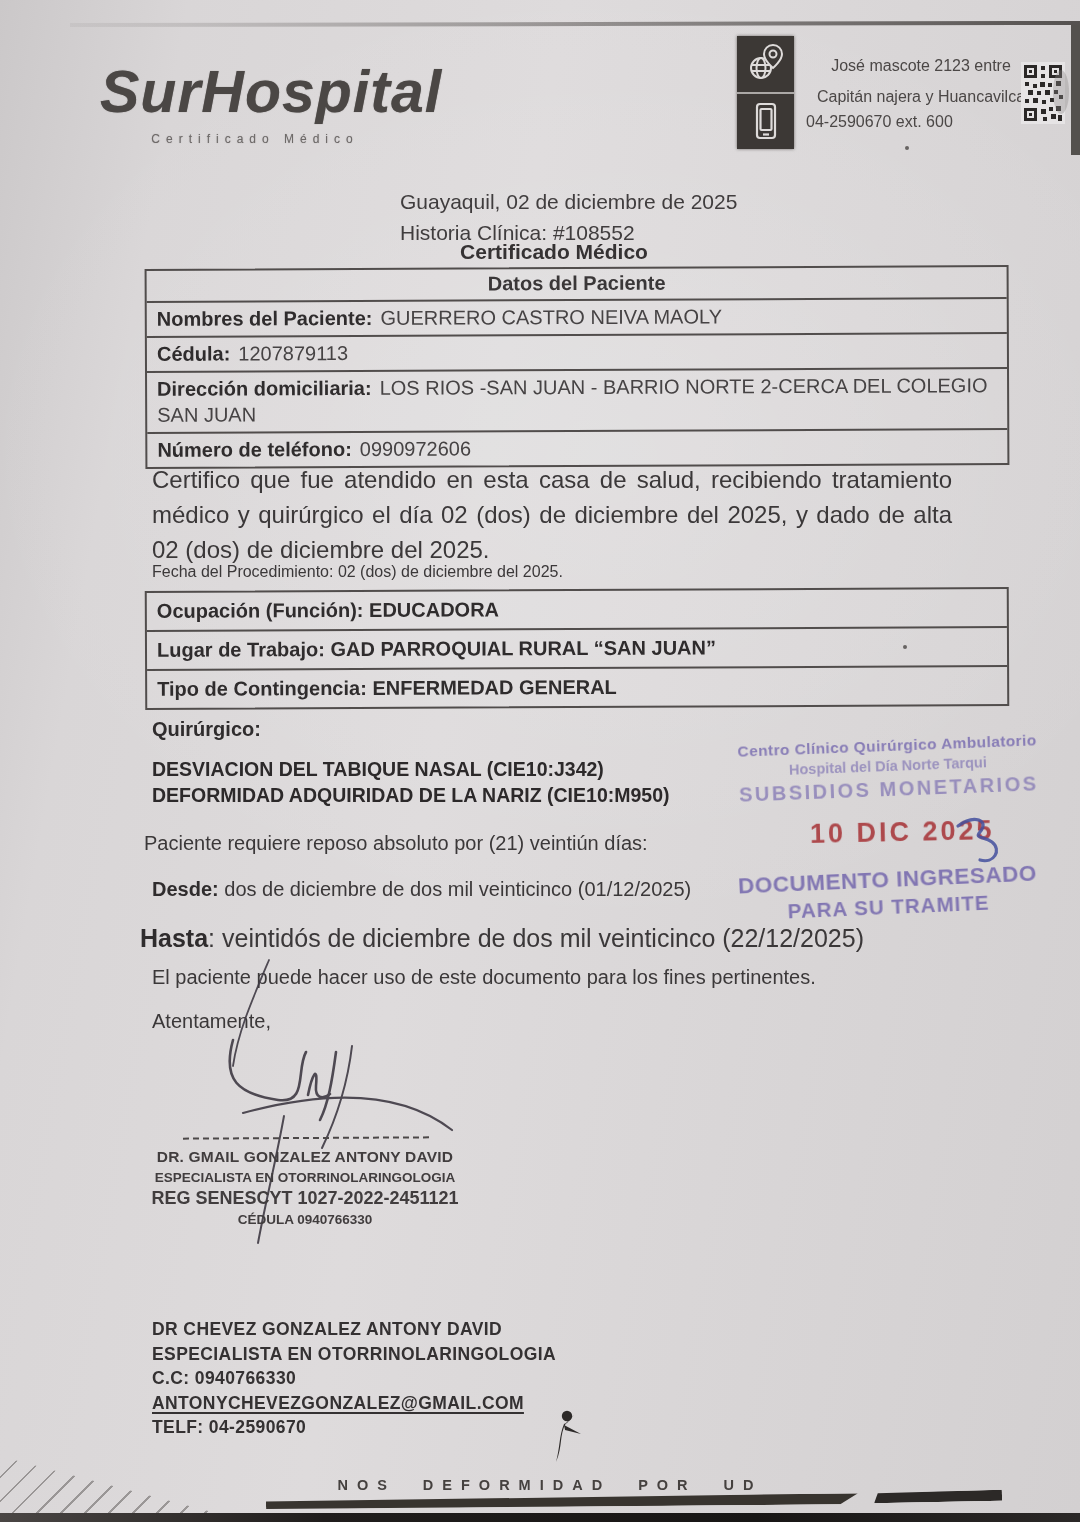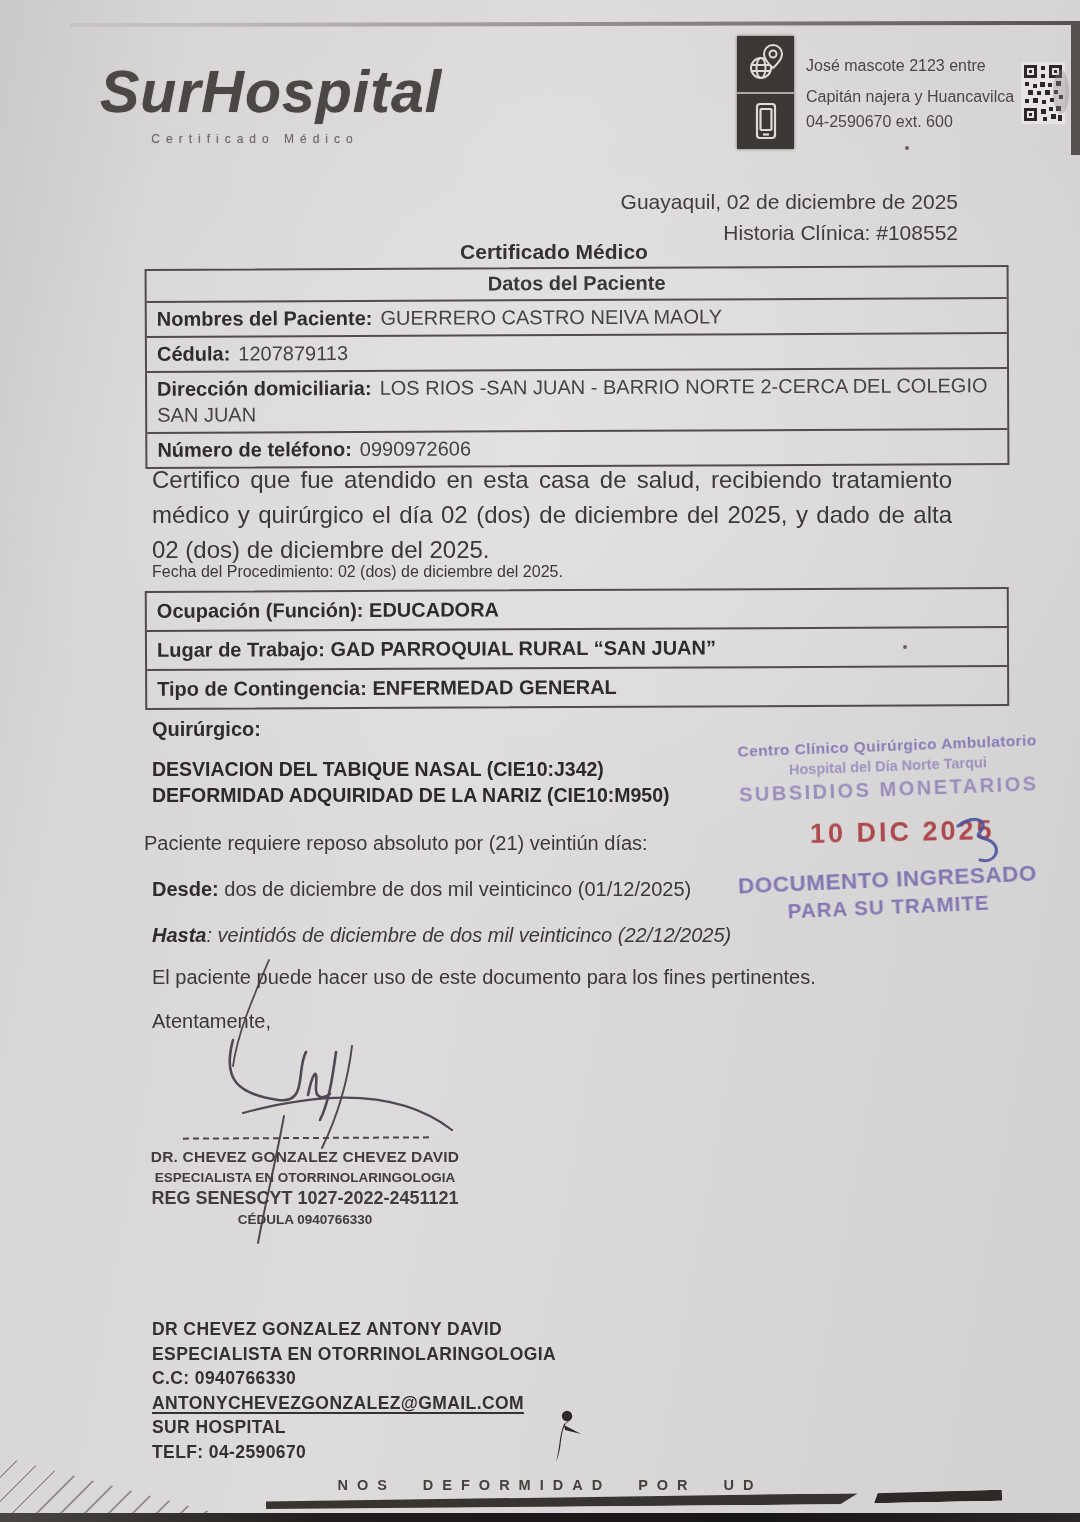--- a/index.html
+++ b/index.html
@@ -35,26 +35,26 @@
     transform:rotate(-.12deg);
   }
   .right-edge{right:0;top:25px;width:9px;height:130px;background:#3d3936;opacity:.85;}
   .dark-block{
     left:737px;top:36px;width:57px;height:113px;background:#3c3835;
     box-shadow:0 0 3px rgba(40,36,34,.6);
     display:flex;flex-direction:column;
   }
   .dark-cell{flex:1;display:flex;align-items:center;justify-content:center;}
   .dark-div{height:2px;background:#c7c4c3;opacity:.8;}
-  .addr{left:806px;top:50px;width:230px;font-size:16px;line-height:31px;color:#4b4746;}
+  .addr{left:806px;top:50px;width:230px;font-size:16px;line-height:31px;color:#4b4746;text-align:center;}
   .addr-phone{left:806px;top:113px;font-size:16px;color:#4b4746;}
   .qr{left:1021px;top:62px;}
 
   
-  .date-block{left:400px;top:186px;width:558px;text-align:right;font-size:21px;line-height:31px;color:#403d3e;}
+  .date-block{left:400px;top:186px;width:558px;text-align:left;font-size:21px;line-height:31px;color:#403d3e;}
   .doc-title{left:94px;top:240px;width:920px;text-align:center;font-size:21px;font-weight:bold;color:#353233;}
 
   
   .tbl{left:145px;width:860px;border:2px solid #514d4c;transform:rotate(-.25deg);background:rgba(255,255,255,.03);}
   .tbl1{top:267px;}
   .tbl-head{border-bottom:2px solid #514d4c;text-align:center;font-weight:bold;font-size:20px;padding:3px 0 4px;}
   .t-row{border-bottom:2px solid #514d4c;padding:3px 10px 4px;font-size:20px;line-height:26px;}
   .t-row:last-child{border-bottom:none;}
   .t-label{font-weight:bold;color:#2f2c2d;}
   .t-value{color:#464344;padding-left:8px;}
@@ -62,21 +62,21 @@
   .t-row2{border-bottom:2px solid #514d4c;padding:7px 10px;font-size:20px;font-weight:bold;color:#2f2c2d;}
   .t-row2:last-child{border-bottom:none;}
 
   
   .para{left:152px;top:462px;width:800px;font-size:24px;line-height:35px;text-align:justify;color:#3b3839;}
   .fecha{left:152px;top:563px;font-size:16px;color:#3b3839;}
   .diag-h{left:152px;top:718px;font-size:20px;font-weight:bold;color:#2f2c2d;}
   .diag-lines{left:152px;top:756px;font-size:19.5px;font-weight:bold;line-height:26px;color:#2c292a;}
   .rest{left:144px;top:832px;font-size:20px;color:#3b3839;}
   .line-desde{left:152px;top:878px;font-size:20px;color:#3b3839;}
-  .line-hasta{left:152px;top:924px;font-size:20px;color:#3b3839;font-style:italic;}
+  .line-hasta{left:140px;top:924px;font-size:25px;color:#3b3839;}
   .closing{left:152px;top:966px;font-size:20px;color:#3b3839;}
   .salut{left:152px;top:1010px;font-size:20px;color:#3b3839;}
   .b{font-weight:bold;color:#2f2c2d;}
 
   
   .stamp{filter:blur(.35px);}
   .clinic-stamp{
     left:720px;top:737px;width:336px;text-align:center;
     color:#7d71b2;transform:rotate(-2.2deg);opacity:.88;
   }
@@ -272,32 +272,31 @@
       <path d="M168 165 C172 145, 178 134, 176 156 C175 168, 182 170, 190 164"></path>
       <path d="M196 122 C192 152, 188 174, 180 190"></path>
       <path d="M103 183 C180 162, 258 158, 312 200" stroke-width="2.2"></path>
       <path d="M144 186 C136 230, 125 275, 118 313" stroke-width="2"></path>
       <path d="M212 116 C208 150, 198 185, 182 218" stroke-width="2"></path>
     </g>
   </svg>
 
   <div class="abs dashed"></div>
   <div class="abs sig-block">
-    <div class="sig-name">DR. CHEVEZ GONZALEZ CHEVEZ DAVID</div>
+    <div class="sig-name">DR. GMAIL GONZALEZ ANTONY DAVID</div>
     <div class="sig-spec">ESPECIALISTA EN OTORRINOLARINGOLOGIA</div>
     <div class="sig-reg">REG SENESCYT  1027-2022-2451121</div>
     <div class="sig-ced">CÉDULA   0940766330</div>
   </div>
 
   <div class="abs contact">
     <div>DR CHEVEZ GONZALEZ ANTONY DAVID</div>
     <div>ESPECIALISTA EN OTORRINOLARINGOLOGIA</div>
     <div>C.C: 0940766330</div>
     <div class="email">ANTONYCHEVEZGONZALEZ@GMAIL.COM</div>
-    <div>SUR HOSPITAL</div>
     <div>TELF: 04-2590670</div>
   </div>
 
   <svg class="abs" style="left:543px;top:1408px;" width="42" height="62" viewBox="0 0 42 62">
     <g fill="#2d2a29">
       <circle cx="24" cy="8" r="5.2"></circle>
       <path d="M23 15 C16 27, 20 38, 13 54 C17 40, 16 28, 21 16 Z"></path>
       <path d="M21 17 L38 26 L22 22 Z"></path>
       <path d="M22 16 L31 7 L24 15 Z"></path>
     </g>

